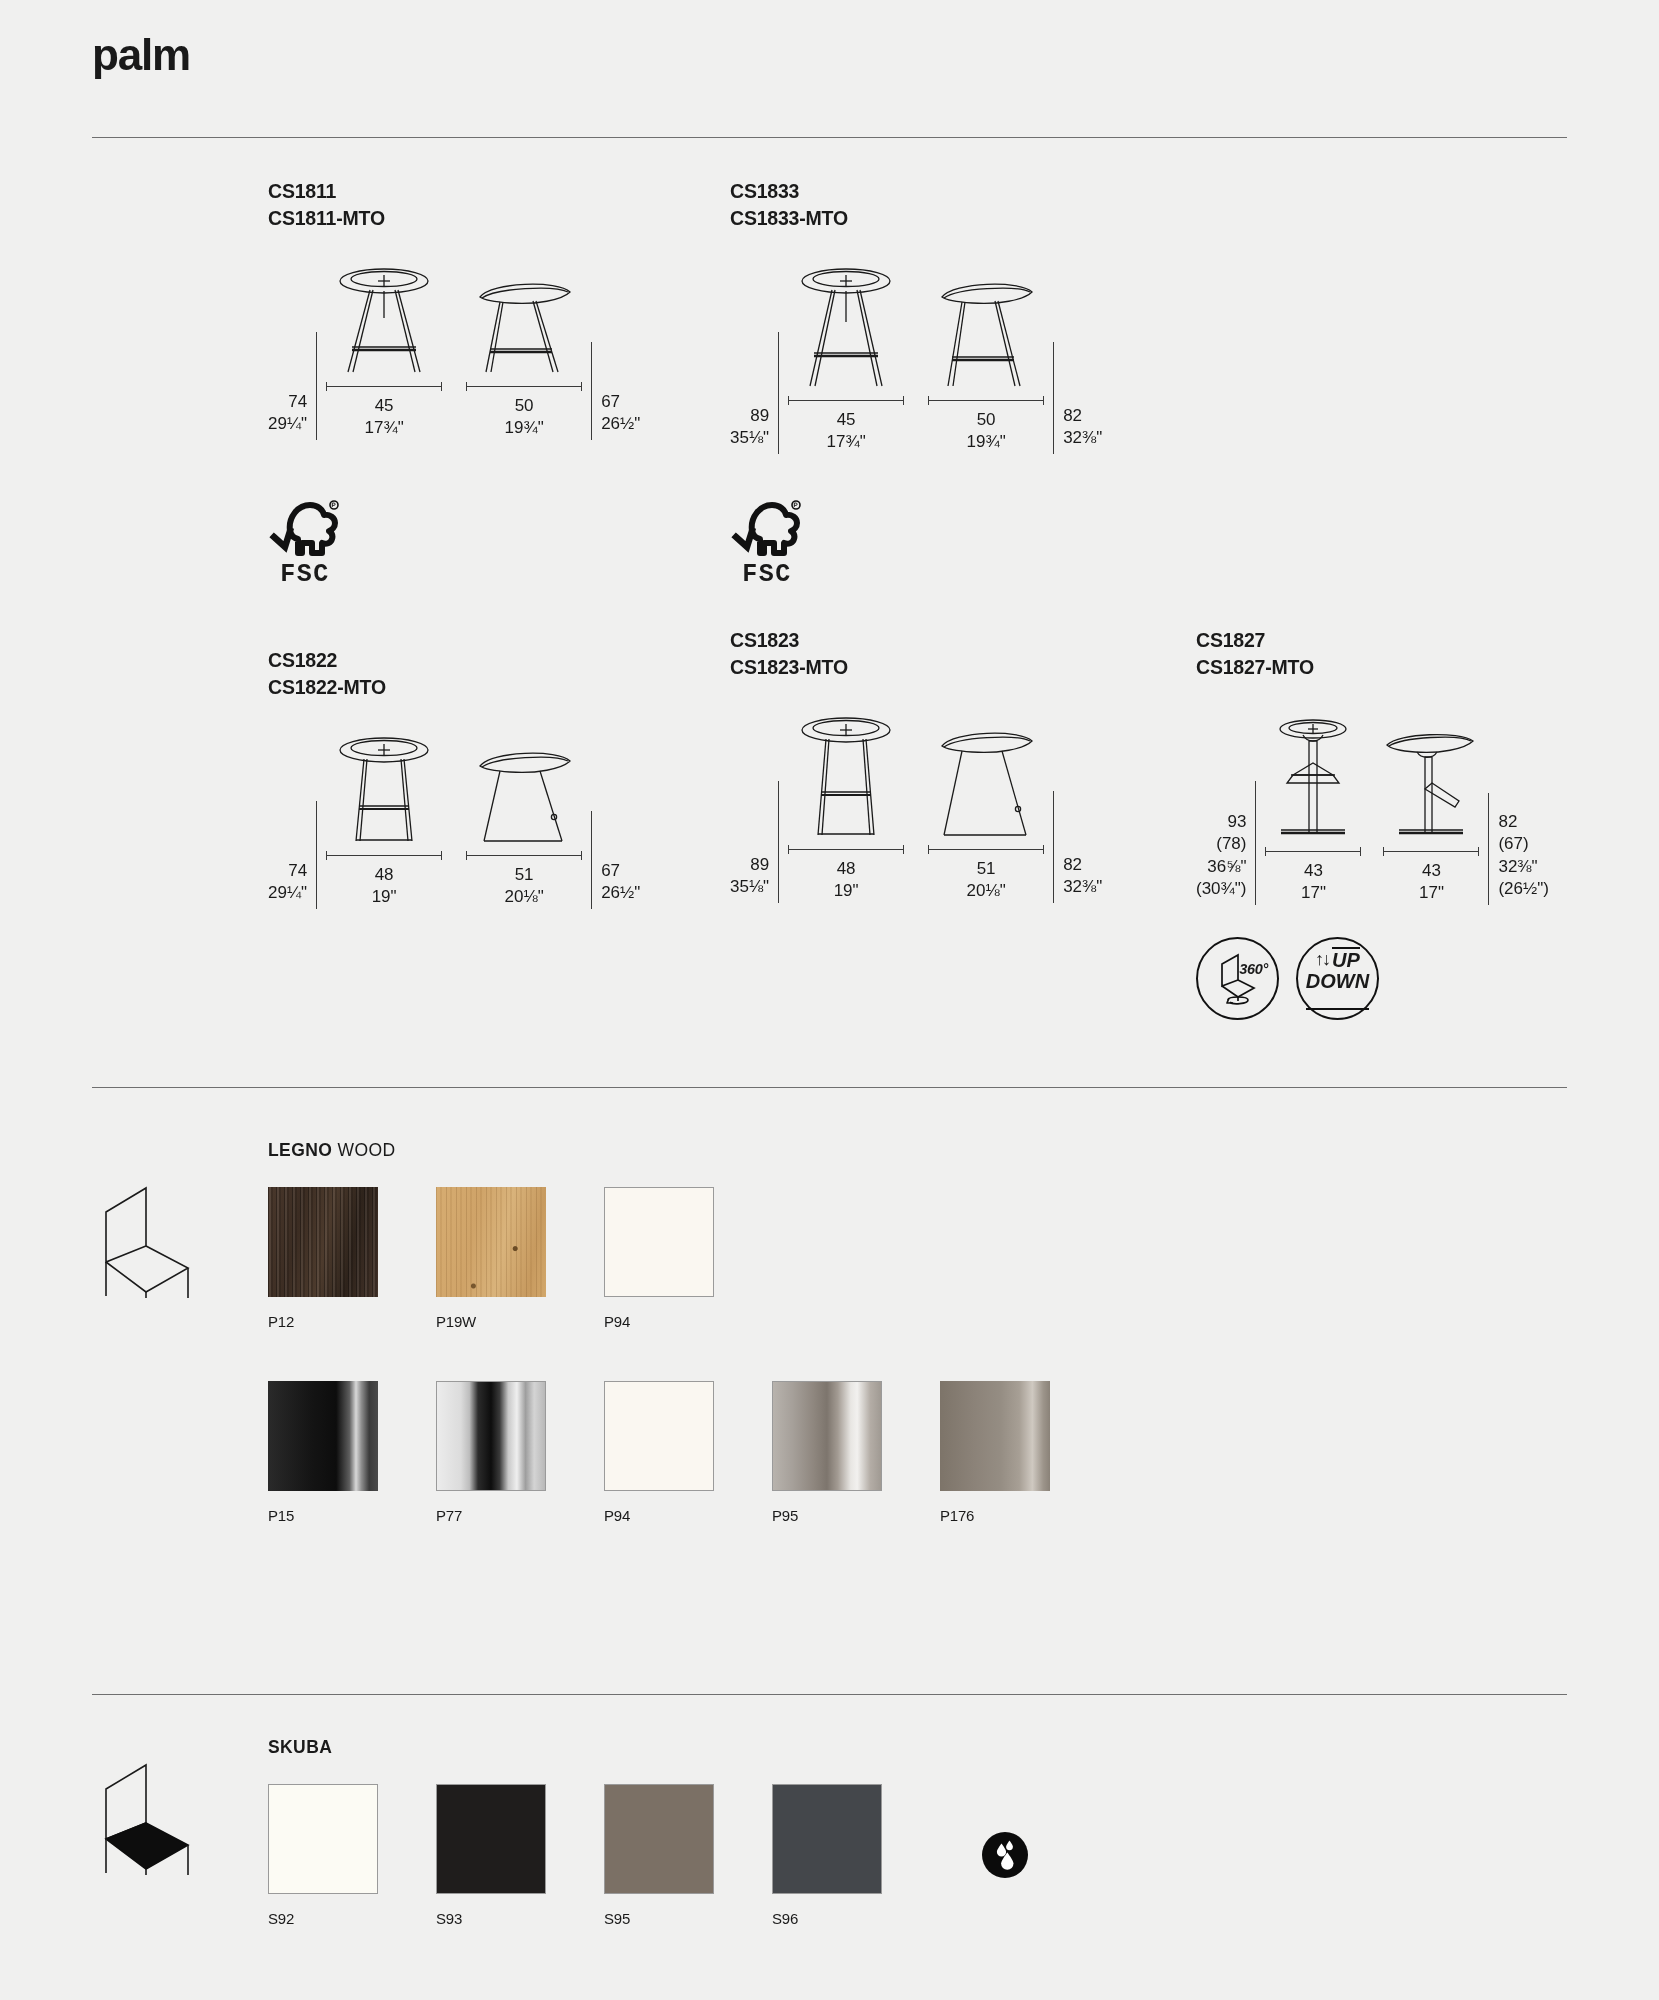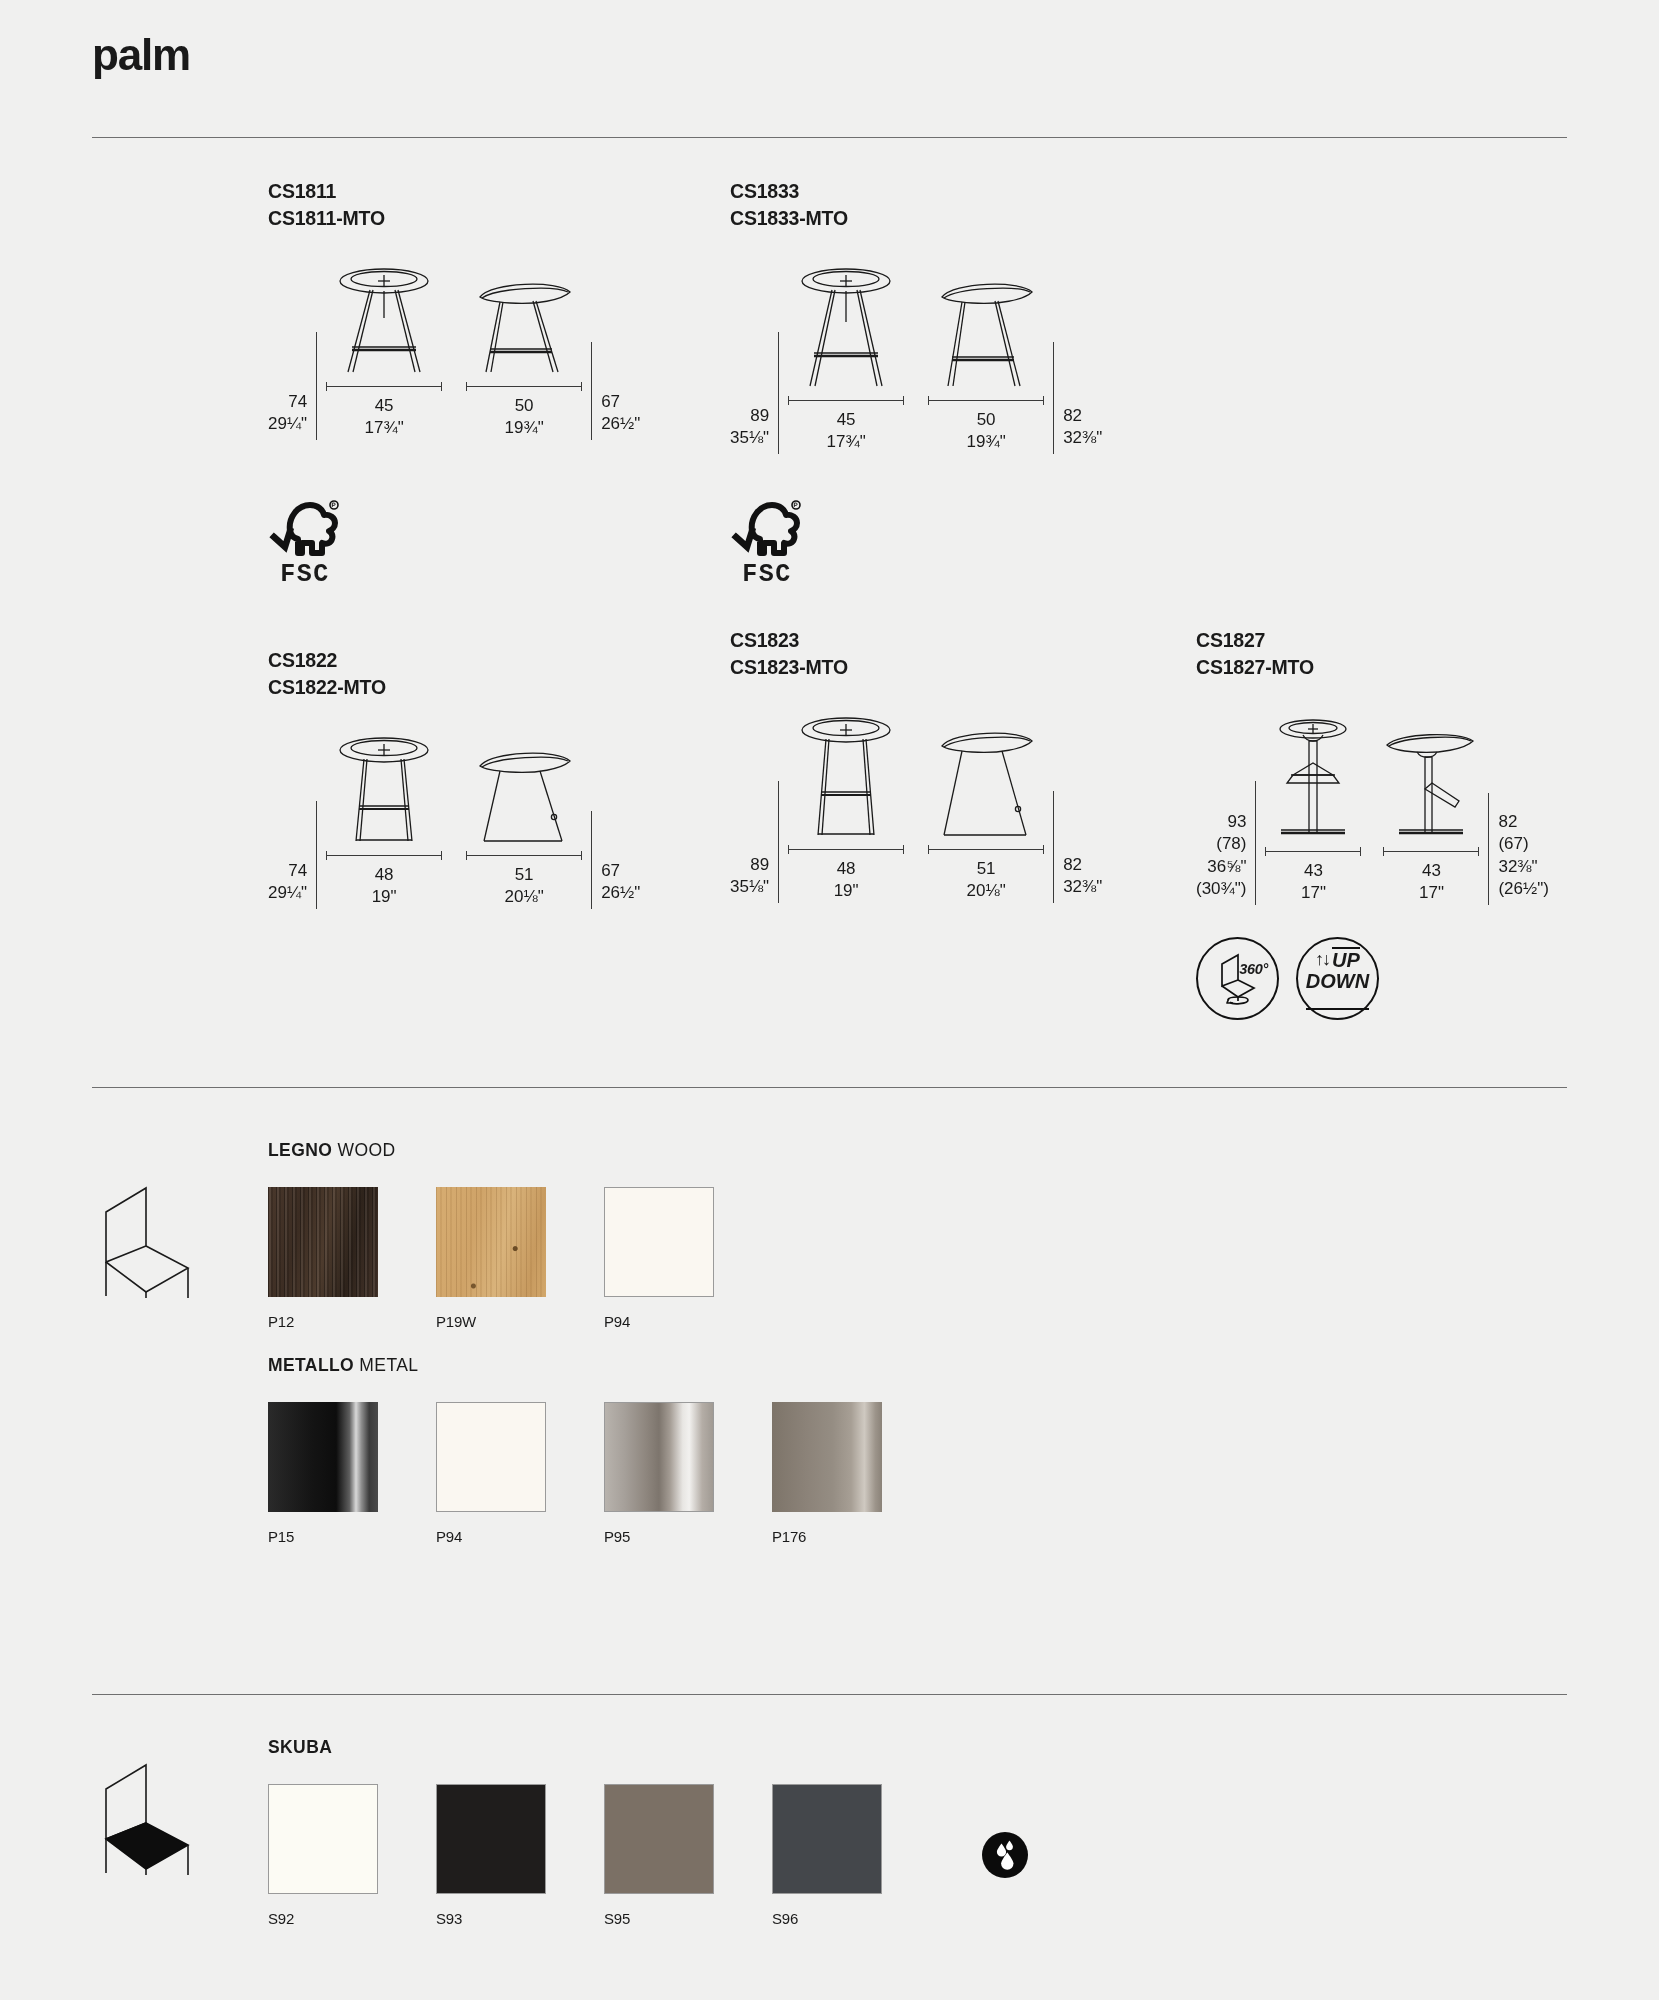--- a/index.html
+++ b/index.html
@@ -487,28 +487,28 @@
       <div class="swatch-label">P19W</div>
     </div>
     <div class="swatch-cell">
       <div class="swatch bordered" style="background:#faf7f1;"></div>
       <div class="swatch-label">P94</div>
     </div>
   </div>
 </div>
 
 <div class="section" style="left:268px; top:1355px;">
-  <div class="section-head">
-    <b>METALLO</b>
-    <span>METAL</span>
-  </div>
   <div class="swatch-row">
     <div class="swatch-cell">
       <div class="swatch" style="background:linear-gradient(90deg,#2a2a2a 0%,#141414 40%,#0d0d0d 62%,#5e5e5e 74%,#d8d8d8 80%,#8d8d8d 85%,#3b3b3b 92%,#4a4a4a 100%);"></div>
       <div class="swatch-label">P15</div>
+    </div>
+    <div class="swatch-cell">
+      <div class="swatch bordered" style="background:linear-gradient(90deg,#ececec 0%,#dcdcdc 22%,#bdbdbd 30%,#2b2b2b 38%,#0d0d0d 50%,#3a3a3a 58%,#c9c9c9 66%,#efefef 74%,#9e9e9e 82%,#d4d4d4 90%,#b8b8b8 100%);"></div>
+      <div class="swatch-label">P77</div>
     </div>
     <div class="swatch-cell">
       <div class="swatch bordered" style="background:#faf7f1;"></div>
       <div class="swatch-label">P94</div>
     </div>
     <div class="swatch-cell">
       <div class="swatch bordered" style="background:linear-gradient(90deg,#b8b3ad 0%,#a6a09a 18%,#8e867e 38%,#7d756d 50%,#a39b93 60%,#e8e6e3 72%,#f2f1ef 78%,#b4ada6 90%,#a09a93 100%);"></div>
       <div class="swatch-label">P95</div>
     </div>
     <div class="swatch-cell">

